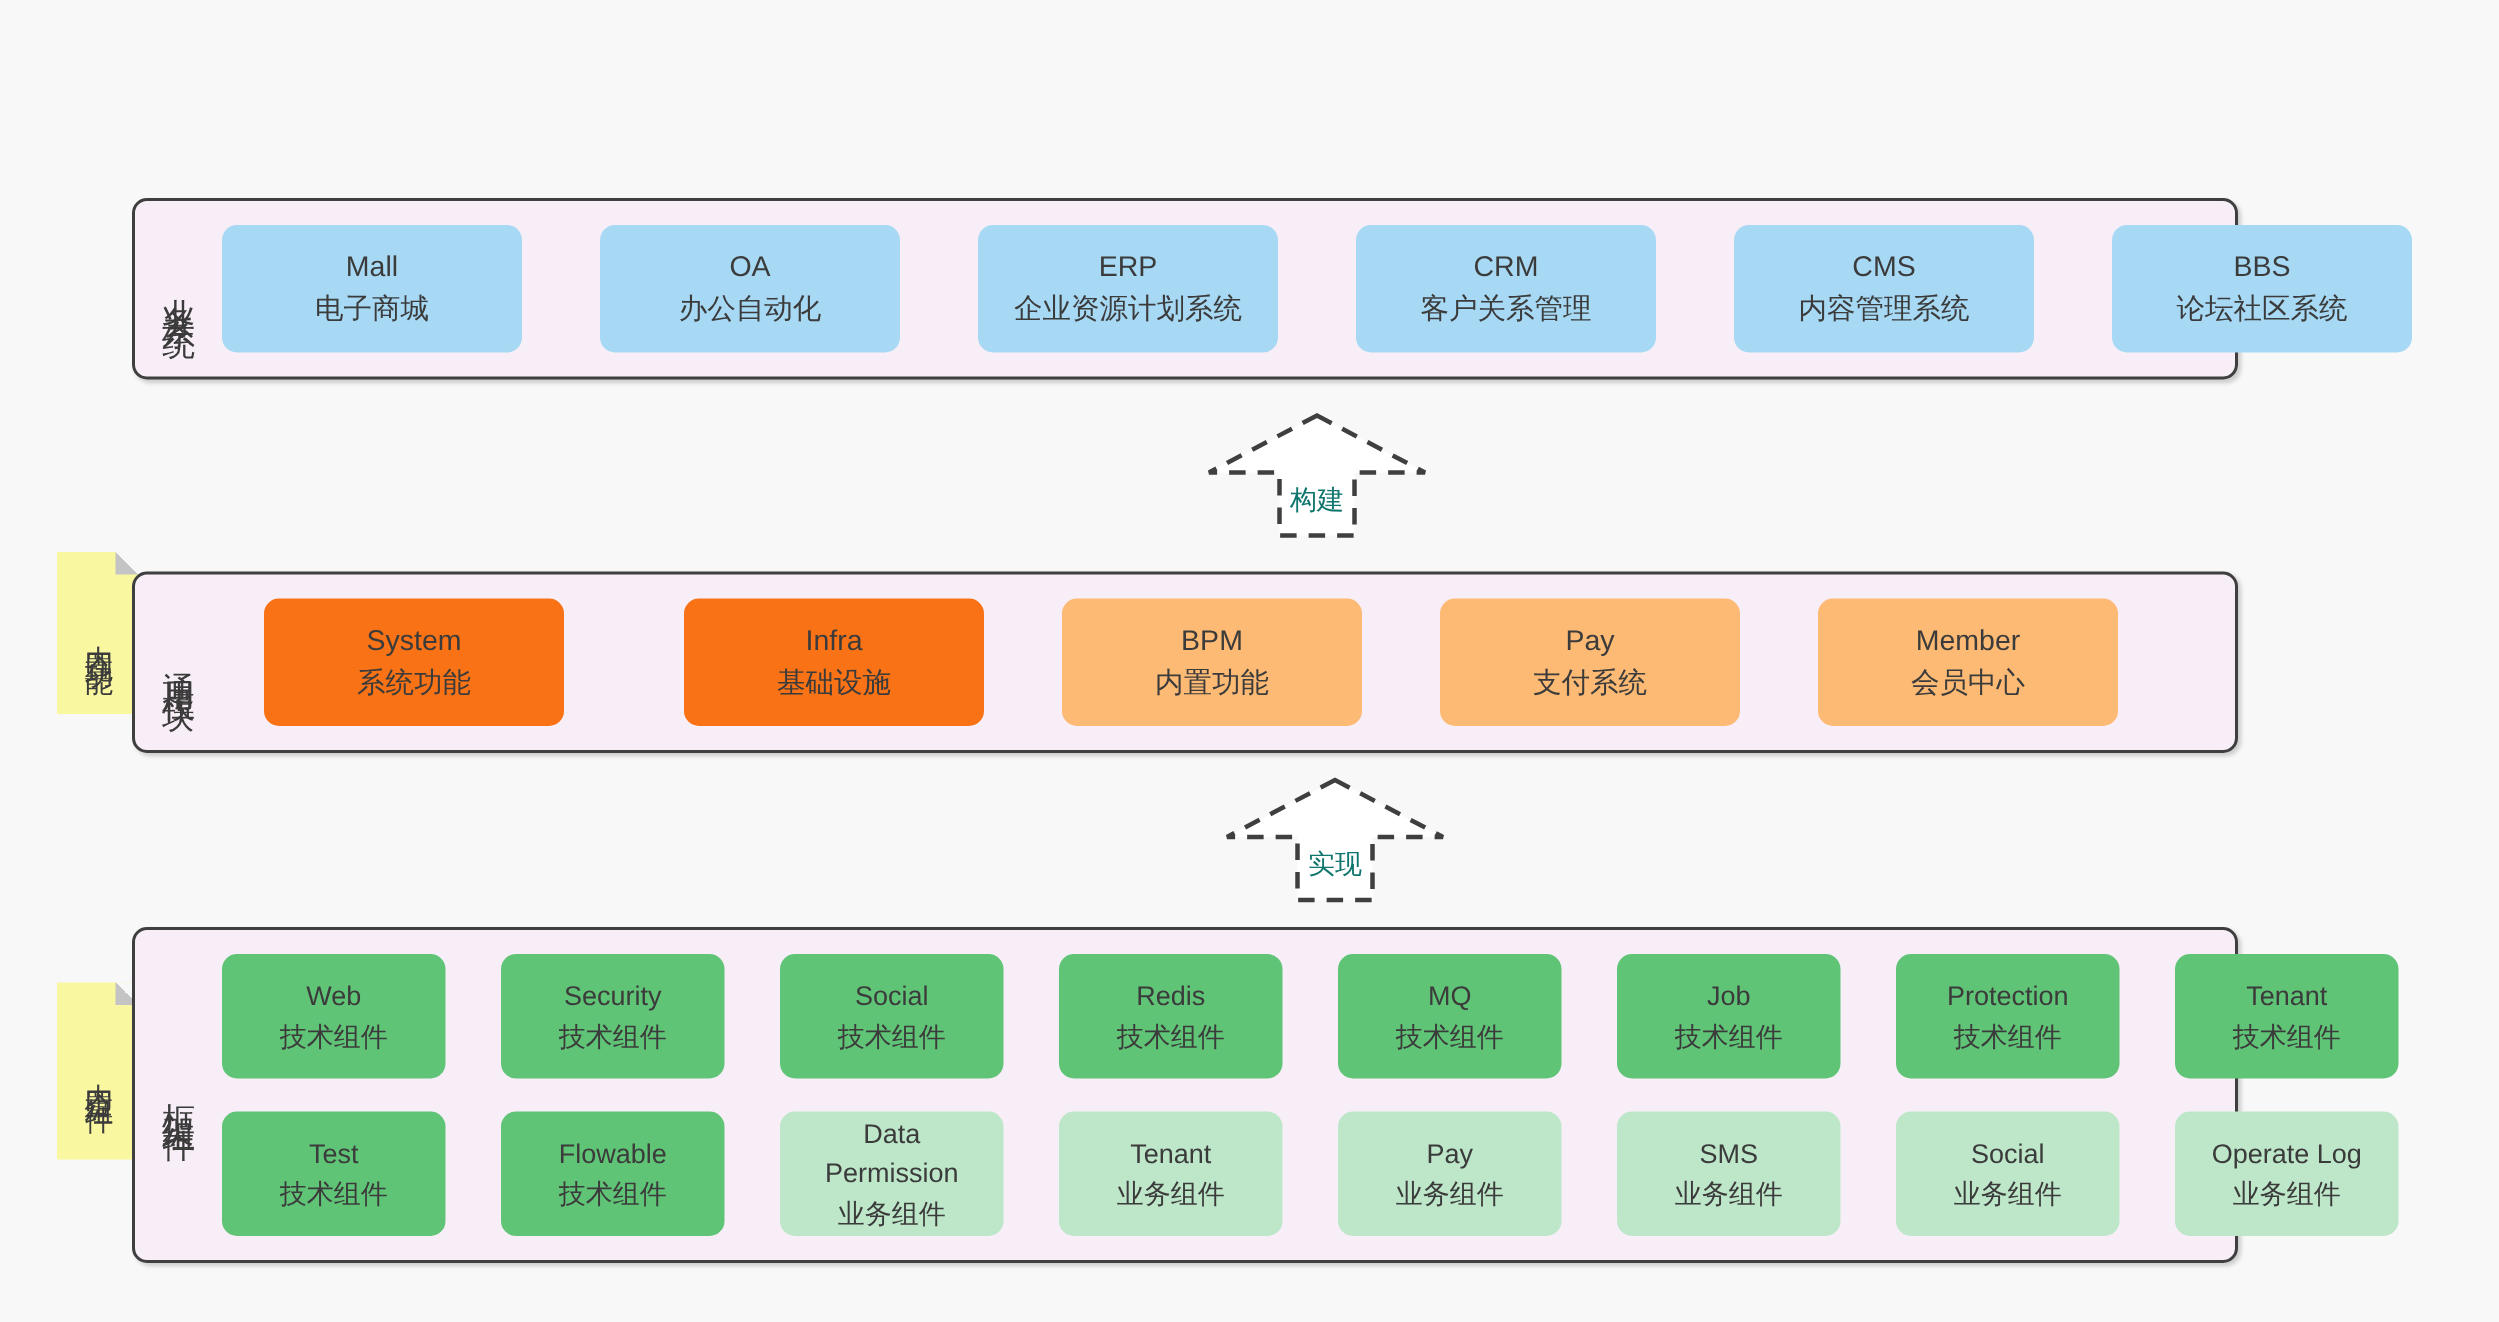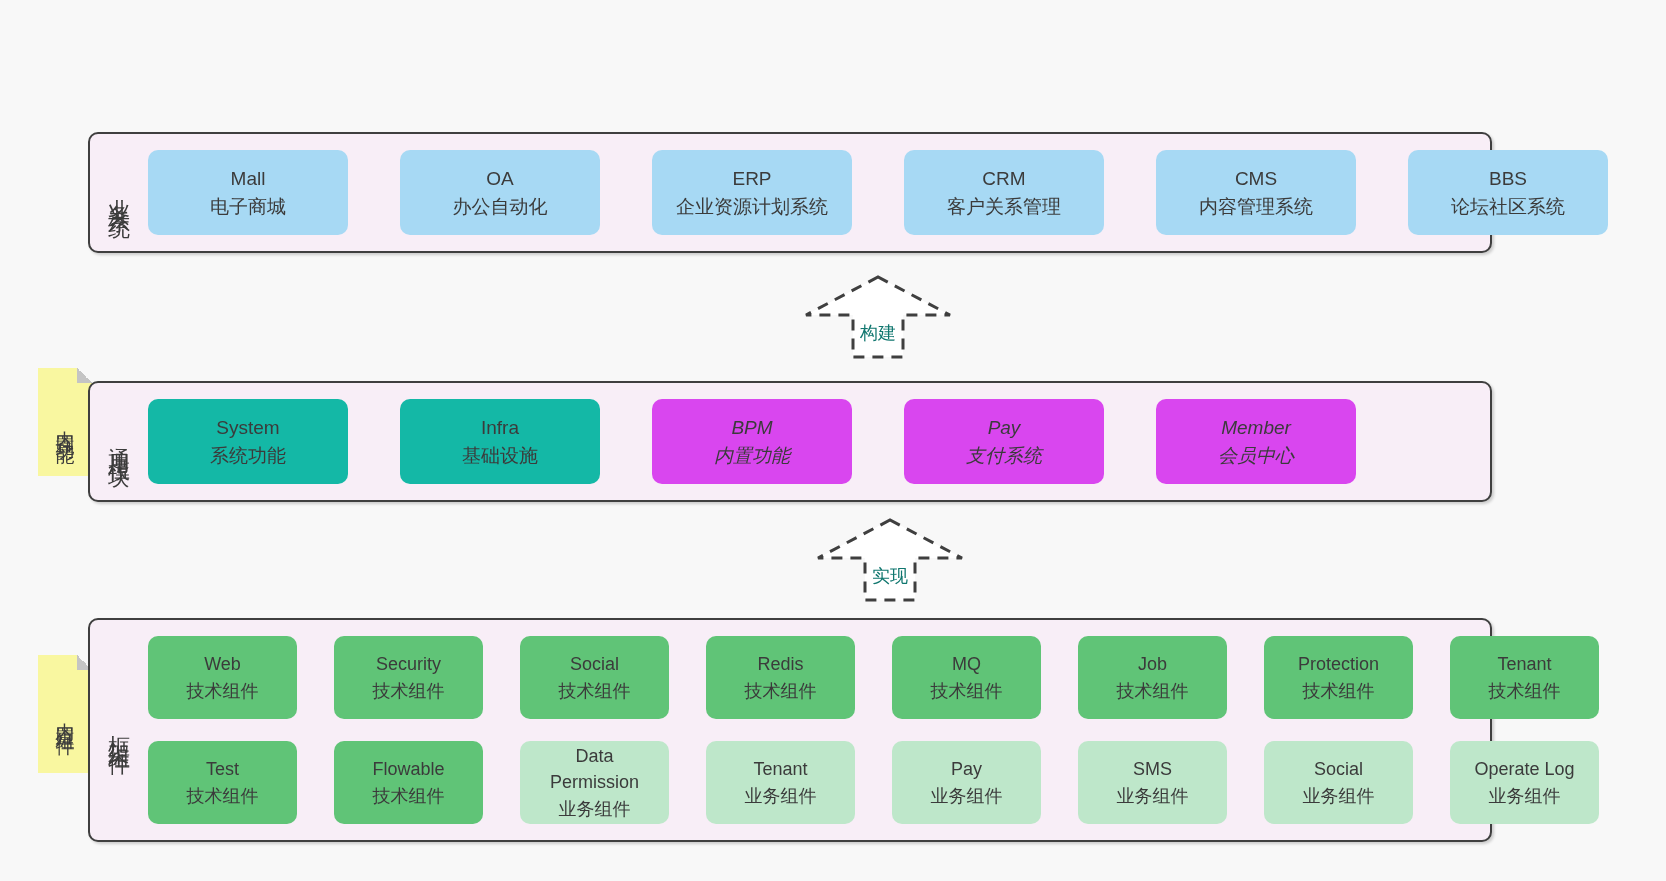--- a/index.html
+++ b/index.html
@@ -38,22 +38,22 @@
   .row-8{gap:37px;align-items:flex-end;}
   
   .box{
     box-sizing:border-box;border-radius:10px;
     display:flex;flex-direction:column;align-items:center;justify-content:center;
     text-align:center;line-height:1.45;
   }
   .row-6 .box{width:200px;height:85px;font-size:19px;padding:0 10px;}
   .row-8 .box{width:149px;height:83px;font-size:18px;padding:0 12px;}
   .c-blue{background:#a7d9f4;}
-  .c-red{background:#14b8a6;}
-  .c-pink{background:#d946ef;font-style:italic;}
+  .c-red{background:#f97316;margin-left:28px;}
+  .c-pink{background:#fdba74;}
   .c-green{background:#60c477;}
   .c-green-light{background:#bee7ca;}
   .box-name,.box-sub{display:block;}
   
   .sticky{
     position:absolute;left:38px;width:54px;z-index:0;
     background:#f9f7a0;
     display:flex;align-items:center;justify-content:center;
   }
   .sticky-1{top:368px;height:108px;}

